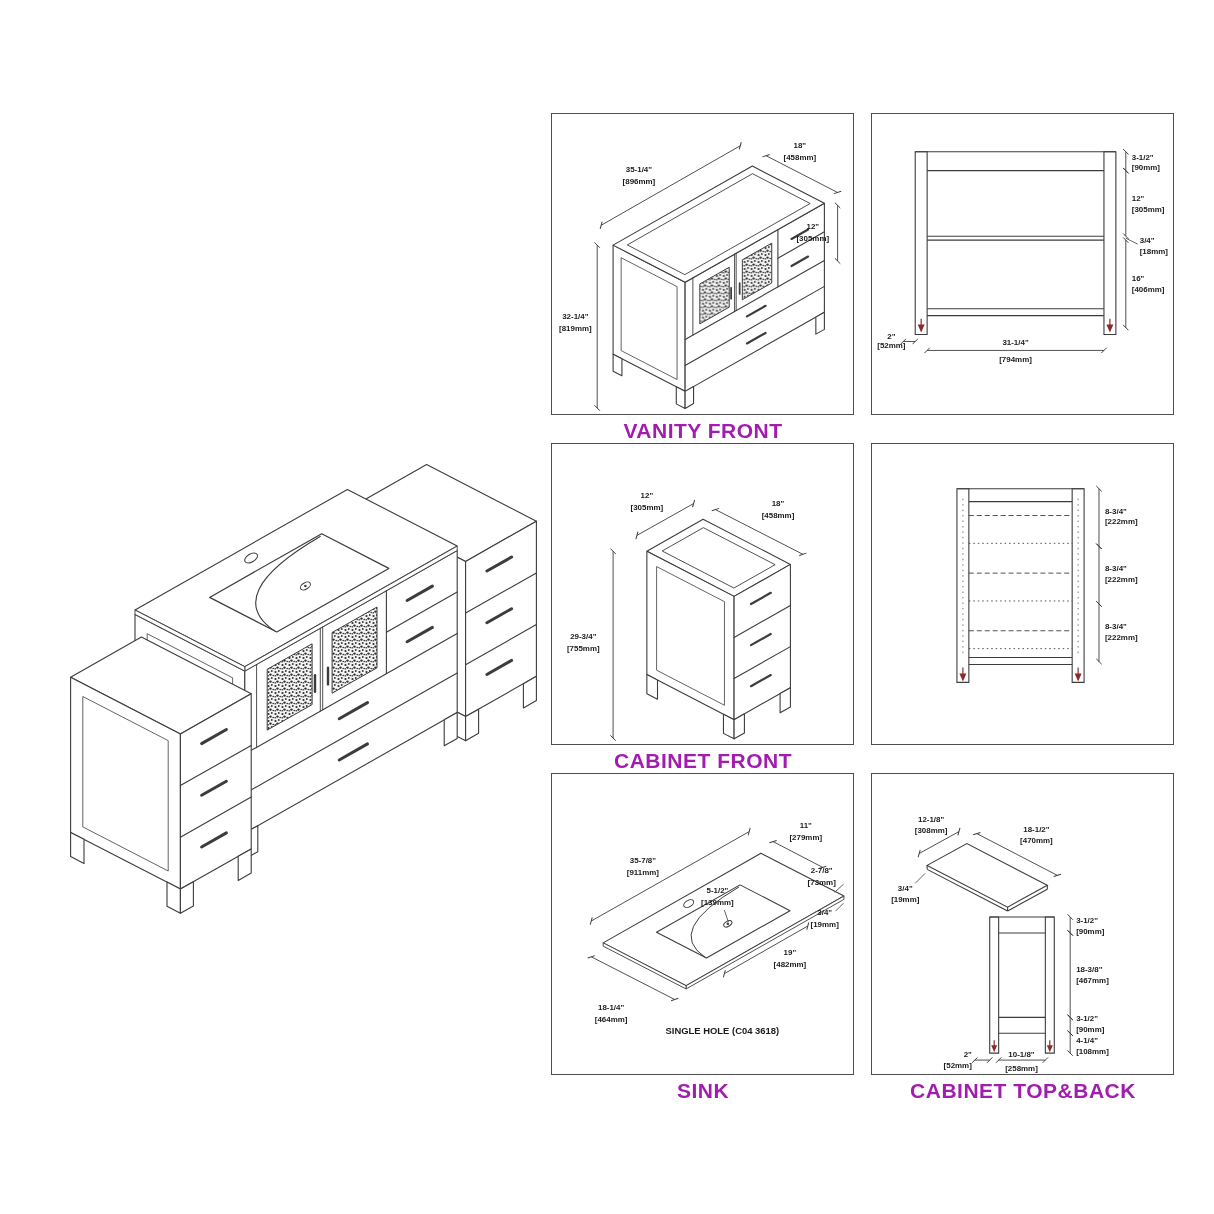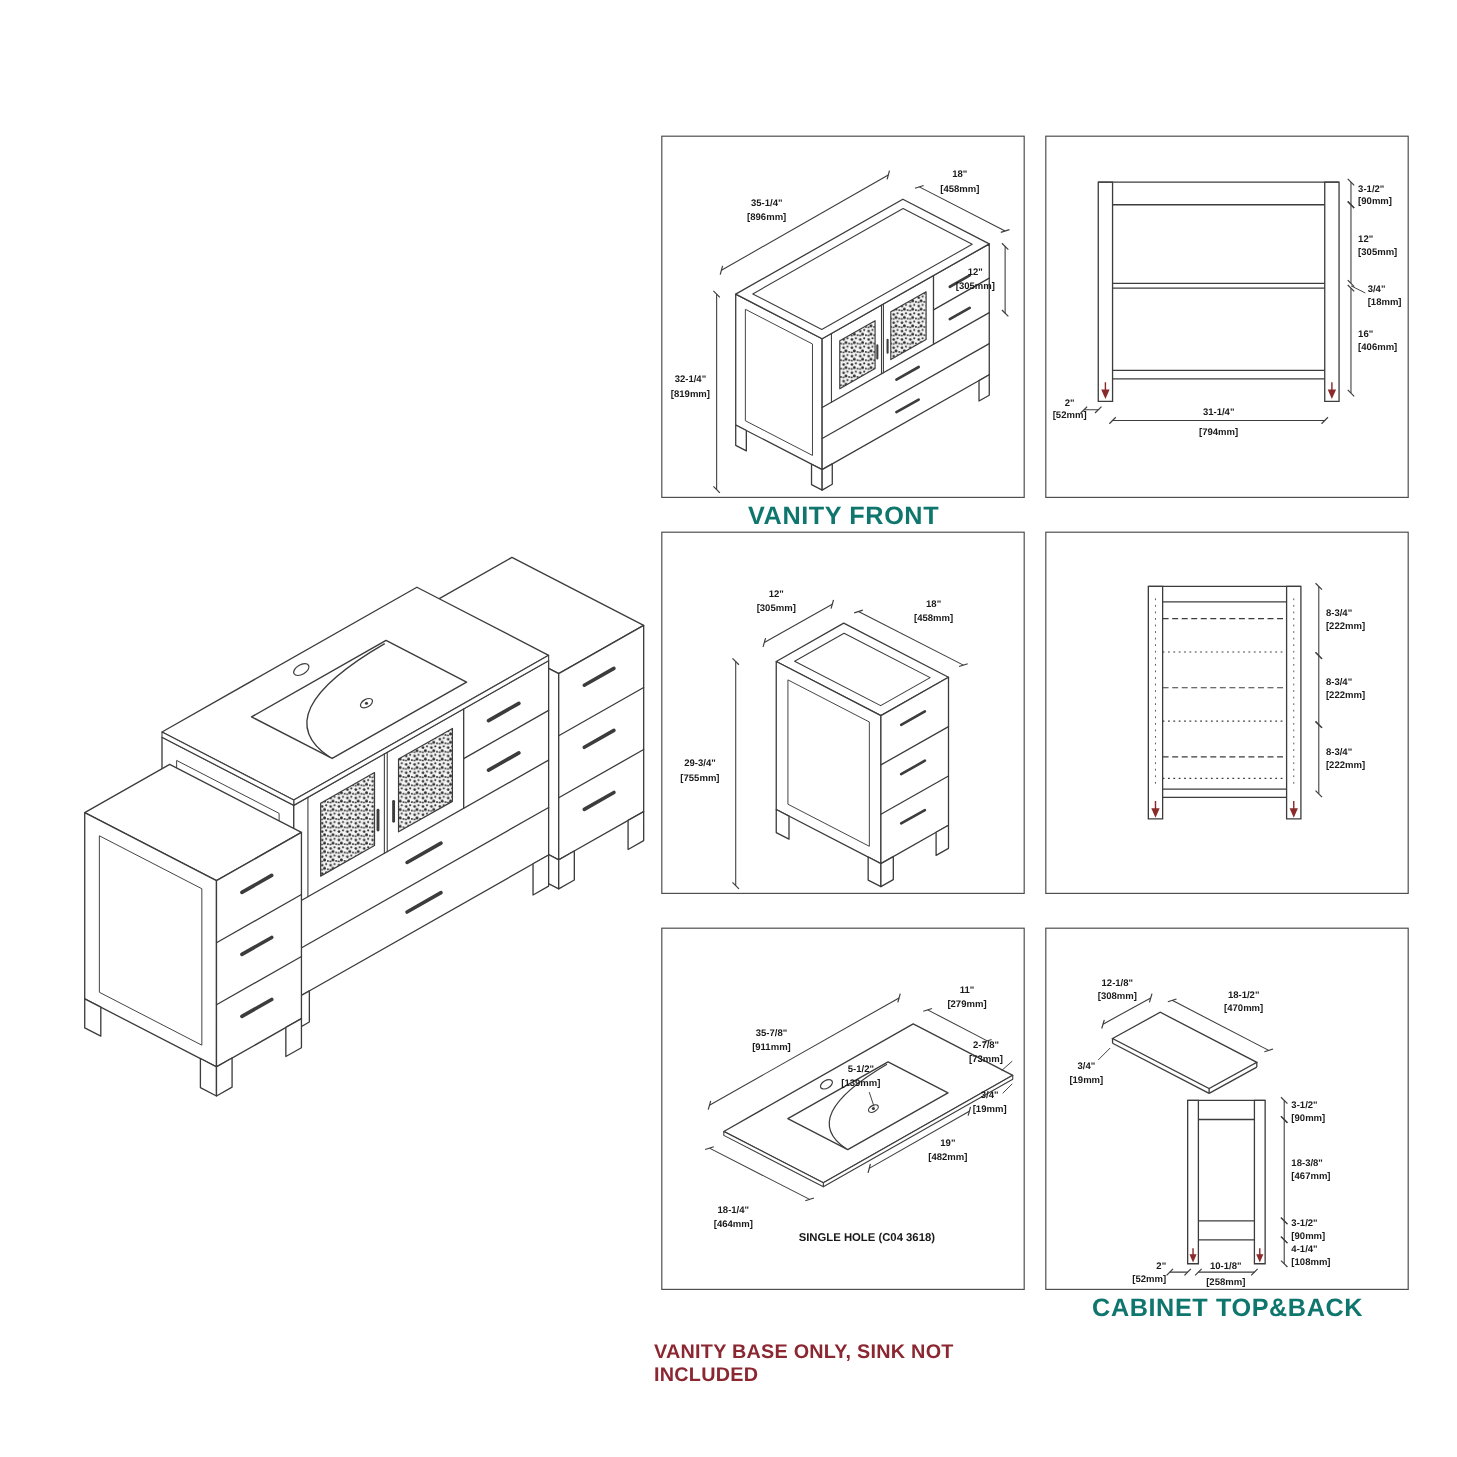--- a/index.html
+++ b/index.html
@@ -2,21 +2,21 @@
 <html><head>
 <meta charset="utf-8">
 <style>
   html,body{margin:0;padding:0;background:#fff;}
   .sheet{position:relative;width:1214px;height:1214px;background:#fff;overflow:hidden;
          font-family:"Liberation Sans",sans-serif;}
   .panel{position:absolute;width:304px;}
   .pbox{width:301px;height:300px;border:1.5px solid #4f4f4f;background:#fff;}
   .pbox svg{display:block;width:100%;height:100%;}
   .ptitle{width:304px;text-align:center;font-weight:700;font-size:21px;letter-spacing:.5px;
-          color:#0f766e;margin-top:4px;font-family:"Liberation Sans",sans-serif;}
+          color:#a21caf;margin-top:4px;font-family:"Liberation Sans",sans-serif;}
   .footnote{position:absolute;left:545px;top:1118px;width:330px;
             font-weight:700;font-size:16.5px;color:#8b2731;letter-spacing:.2px;}
   .iso-main{position:absolute;left:15px;top:425px;width:530px;height:580px;}
   text.d{font-family:"Liberation Sans",sans-serif;font-weight:700;font-size:8px;fill:#1a1a1a;}
   text.n{font-family:"Liberation Sans",sans-serif;font-weight:700;font-size:9.5px;fill:#1a1a1a;}
   .ln{stroke:#3c3c3c;stroke-width:1.1;fill:none;}
   .dim{stroke:#3c3c3c;stroke-width:.9;fill:none;marker-start:url(#tk);marker-end:url(#tk);}
   .ld{stroke:#3c3c3c;stroke-width:.8;fill:none;}
   .dsh{stroke:#3c3c3c;stroke-width:.9;fill:none;stroke-dasharray:5,3;}
   .dot{stroke:#3c3c3c;stroke-width:.9;fill:none;stroke-dasharray:1.5,3;}
@@ -213,20 +213,21 @@
         <line class="dim" x1="161" y1="66" x2="249" y2="111"></line>
         <line class="dim" x1="58" y1="108" x2="58" y2="296"></line>
         <text class="d" x="92" y="54" text-anchor="middle">12"</text>
         <text class="d" x="92" y="66" text-anchor="middle">[305mm]</text>
         <text class="d" x="224" y="62" text-anchor="middle">18"</text>
         <text class="d" x="224" y="74" text-anchor="middle">[458mm]</text>
         <text class="d" x="28" y="196" text-anchor="middle">29-3/4"</text>
         <text class="d" x="28" y="208" text-anchor="middle">[755mm]</text>
       </svg>
     </div>
+    <div class="ptitle">CABINET FRONT</div>
   </section>
 
   <section class="panel" style="left:871px;top:443px">
     <div class="pbox">
       <svg viewBox="0 0 296 302">
         <polygon class="post" points="82,45 94,45 94,240 82,240"></polygon>
         <polygon class="post" points="198,45 210,45 210,240 198,240"></polygon>
         <line class="ln" x1="82" y1="45" x2="210" y2="45"></line>
         <line class="ln" x1="94" y1="58" x2="198" y2="58"></line>
         <line class="dsh" x1="94" y1="72" x2="198" y2="72"></line>
@@ -286,20 +287,21 @@
         <text class="d" x="271" y="154" text-anchor="middle">[19mm]</text>
         <text class="d" x="163" y="120" text-anchor="middle">5-1/2"</text>
         <text class="d" x="163" y="132" text-anchor="middle">[139mm]</text>
         <text class="d" x="236" y="182" text-anchor="middle">19"</text>
         <text class="d" x="236" y="194" text-anchor="middle">[482mm]</text>
         <text class="d" x="56" y="238" text-anchor="middle">18-1/4"</text>
         <text class="d" x="56" y="250" text-anchor="middle">[464mm]</text>
         <text class="n" x="168" y="262" text-anchor="middle">SINGLE HOLE (C04 3618)</text>
       </svg>
     </div>
+    <div class="ptitle">SINK</div>
   </section>
 
   <section class="panel" style="left:871px;top:773px">
     <div class="pbox">
       <svg viewBox="0 0 296 302">
         <polygon class="post" points="52,92 92,70 173,112 133,134"></polygon>
         <line class="ln" x1="52" y1="92" x2="52" y2="96"></line>
         <line class="ln" x1="52" y1="96" x2="133" y2="138"></line>
         <line class="ln" x1="133" y1="138" x2="133" y2="134"></line>
         <line class="ln" x1="133" y1="138" x2="173" y2="116"></line>
@@ -339,14 +341,13 @@
         <text class="d" x="202" y="282">[108mm]</text>
         <text class="d" x="97" y="285" text-anchor="end">2"</text>
         <text class="d" x="97" y="296" text-anchor="end">[52mm]</text>
         <text class="d" x="147" y="285" text-anchor="middle">10-1/8"</text>
         <text class="d" x="147" y="299" text-anchor="middle">[258mm]</text>
       </svg>
     </div>
     <div class="ptitle">CABINET TOP&amp;BACK</div>
   </section>
 
-  <div class="footnote">VANITY BASE ONLY, SINK NOT INCLUDED</div>
 </div>
 
 </body></html>

